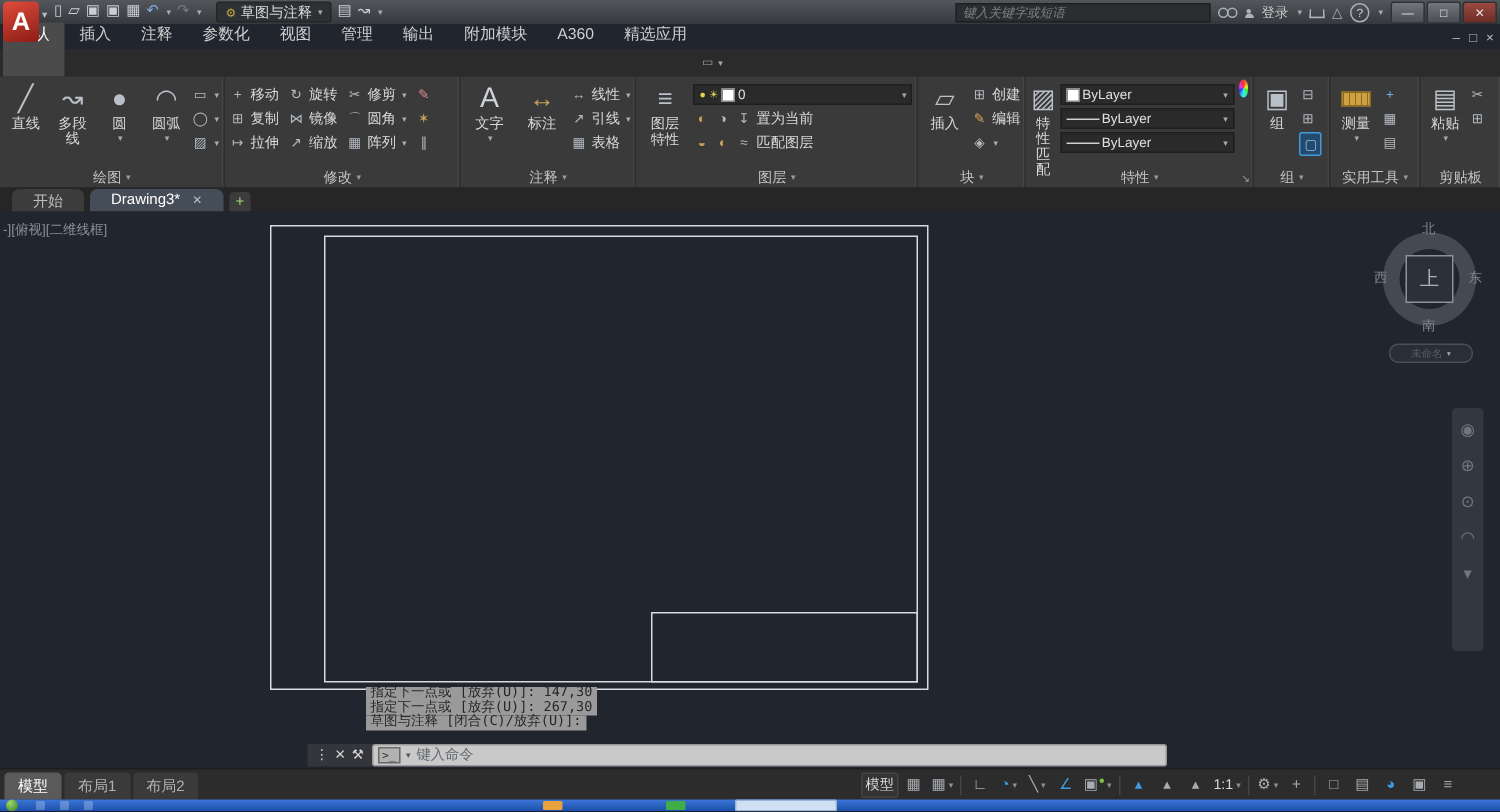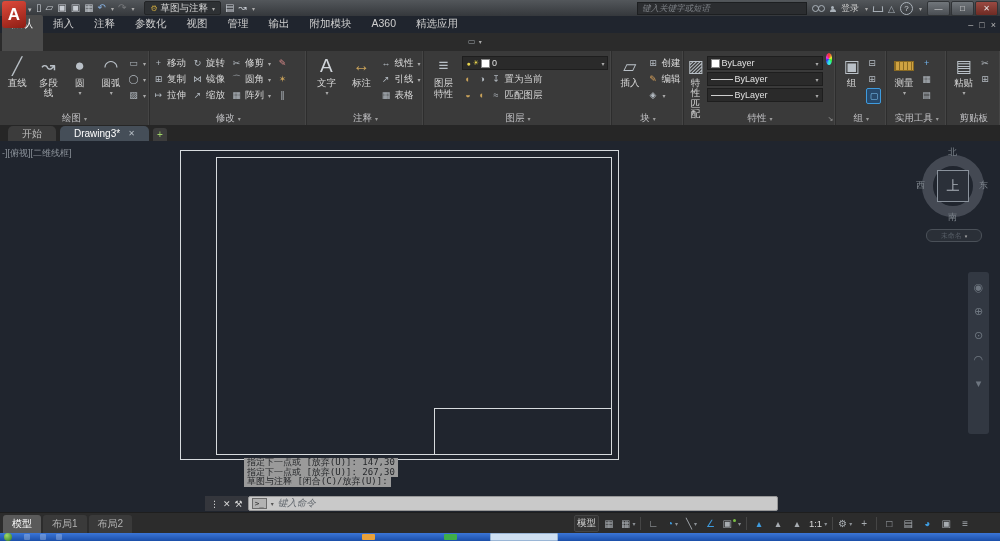--- a/index.html
+++ b/index.html
@@ -118,21 +118,21 @@
   .cmd-line{display:table;background:#9a9a9a;color:#26282b;font-size:9px;line-height:9.7px;
     padding:0 3px;white-space:pre;font-family:"DejaVu Sans Mono","Liberation Mono",monospace;}
   .cmdbar{position:absolute;left:205px;top:355px;height:15px;display:flex;align-items:center;}
   .cmd-grip{display:flex;align-items:center;gap:4px;background:rgba(70,70,72,.55);height:15px;padding:0 5px;}
   .cmd-grip span{font-size:9px;color:#d6d6d6;}
   .cmd-input{width:522px;height:13px;background:#c9c9c9;border:1px solid #979797;border-radius:2px;
     display:flex;align-items:center;gap:4px;padding:0 3px;}
   .cmd-prompt{border:1px solid #6a6a6a;background:#b2b2b2;color:#333;font-size:7.5px;
     padding:0 2px;line-height:9px;font-family:"DejaVu Sans Mono",monospace;}
   .cmd-prompt-arrow{font-size:6px;color:#555;}
-  .cmd-ph{font-size:9.5px;font-style:italic;color:#63696f;}
+  .cmd-ph{font-size:9.5px;color:#63696f;}
 
   
   .statusbar{position:absolute;left:0;top:512px;width:1000px;height:21px;background:#2c2c2c;border-top:1px solid #1e1e1e;box-sizing:border-box;text-align:right;}
   .ltabs{position:absolute;left:3px;top:2px;display:flex;align-items:flex-end;gap:2px;font-size:10px;}
   .ltab{padding:2px 9px;background:#3a3a3a;color:#b2b2b2;border-radius:3px 3px 0 0;}
   .ltab.active{background:#5a5a5a;color:#fff;}
   .sbicons{position:absolute;left:574px;right:0;top:2px;height:17px;display:flex;align-items:center;gap:1px;}
   .sbi{min-width:14px;height:15px;display:flex;align-items:center;justify-content:center;gap:1px;
     font-size:10px;color:#a8adb2;padding:0 2px;border-radius:2px;}
   .sbi.btn{border:1px solid #444;background:#333;}

